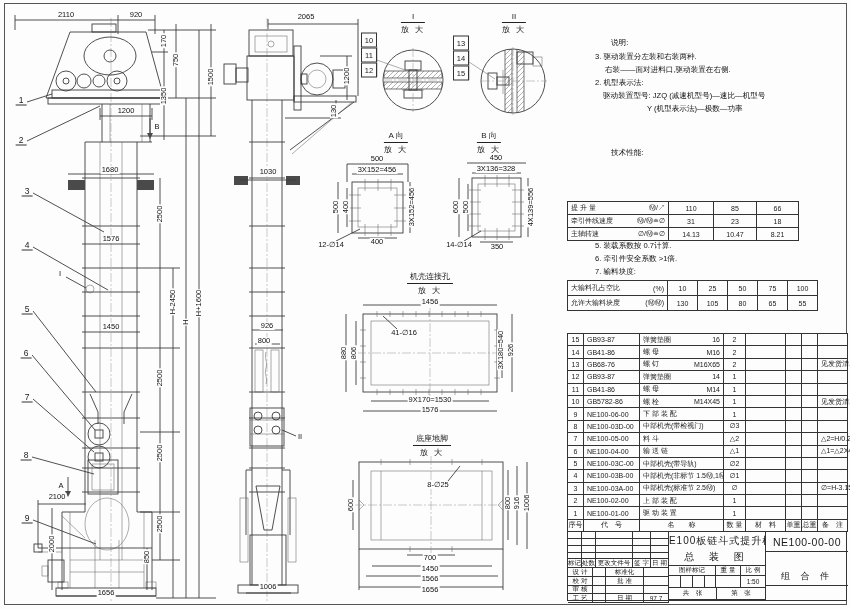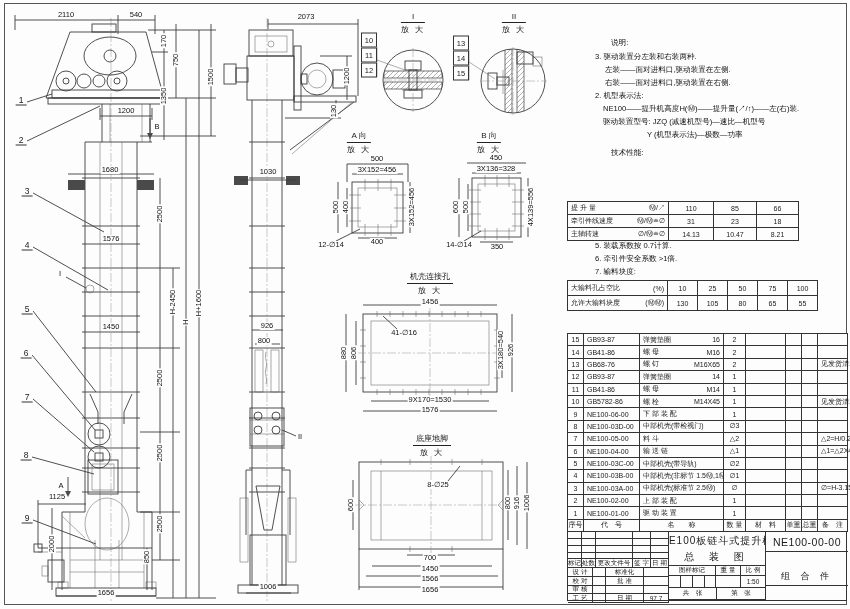--- a/index.html
+++ b/index.html
@@ -395,44 +395,44 @@
         <line x1="448" y1="481" x2="460" y2="466"></line>
       </g>
     </g>
 
     <line class="dim" x1="377" y1="47" x2="377" y2="77"></line>
     <line class="dim" x1="469" y1="50" x2="469" y2="80"></line>
   </svg>
 
   <div id="annot-layer">
       <span class="ann" style="left: 66px; top: 15px;">2110</span>
-      <span class="ann" style="left: 136px; top: 15px;">540</span>
+      <span class="ann" style="left: 136px; top: 15px;">920</span>
       <span class="ann v" style="left: 164px; top: 41px;">170</span>
       <span class="ann v" style="left: 164px; top: 96px;">1350</span>
       <span class="ann v" style="left: 176px; top: 60px;">750</span>
       <span class="ann v" style="left: 211px; top: 77px;">1500</span>
       <span class="ann" style="left: 126px; top: 111px;">1200</span>
       <span class="ann" style="left: 157px; top: 127px;">B</span>
       <span class="ann" style="left: 110px; top: 170px;">1680</span>
       <span class="ann v" style="left: 160px; top: 214px;">2500</span>
       <span class="ann" style="left: 111px; top: 239px;">1576</span>
       <span class="ann v" style="left: 173px; top: 302px;">H-2450</span>
       <span class="ann v" style="left: 186px; top: 322px;">H</span>
       <span class="ann v" style="left: 199px; top: 303px;">H+1600</span>
       <span class="ann" style="left: 111px; top: 327px;">1450</span>
       <span class="ann v" style="left: 160px; top: 378px;">2500</span>
       <span class="ann v" style="left: 160px; top: 453px;">2500</span>
-      <span class="ann" style="left: 57px; top: 497px;">1125</span>
+      <span class="ann" style="left: 57px; top: 497px;">2100</span>
       <span class="ann v" style="left: 160px; top: 524px;">2500</span>
       <span class="ann v" style="left: 52px; top: 544px;">2000</span>
       <span class="ann v" style="left: 147px; top: 557px;">850</span>
       <span class="ann" style="left: 106px; top: 593px;">1656</span>
       <span class="ann" style="left: 61px; top: 486px;">A</span>
       <span class="ann" style="left: 60px; top: 274px;">I</span>
-      <span class="ann" style="left: 306px; top: 17px;">2073</span>
+      <span class="ann" style="left: 306px; top: 17px;">2065</span>
       <span class="ann v" style="left: 347px; top: 76px;">1200</span>
       <span class="ann v" style="left: 334px; top: 111px;">130</span>
       <span class="ann" style="left: 268px; top: 172px;">1030</span>
       <span class="ann" style="left: 267px; top: 326px;">926</span>
       <span class="ann" style="left: 264px; top: 341px;">800</span>
       <span class="ann" style="left: 300px; top: 437px;">II</span>
       <span class="ann" style="left: 268px; top: 587px;">1006</span>
       <span class="ann" style="left: 377px; top: 159px;">500</span>
       <span class="ann" style="left: 377px; top: 170px;">3X152=456</span>
       <span class="ann v" style="left: 336px; top: 207px;">500</span>
@@ -484,21 +484,21 @@
     </div>
 
   <div class="dlabel" style="left:413px;top:12px">
     <div class="l1">I</div>
       <div class="l2">放 大</div>
   </div>
   <div class="dlabel" style="left:514px;top:12px">
     <div class="l1">II</div>
       <div class="l2">放 大</div>
   </div>
-  <div class="dlabel" style="left:359px;top:130px">
+  <div class="dlabel" style="left:396px;top:130px">
     <div class="l1">A 向</div>
       <div class="l2">放 大</div>
   </div>
   <div class="dlabel" style="left:489px;top:130px">
     <div class="l1">B 向</div>
       <div class="l2">放 大</div>
   </div>
   <div class="dlabel" style="left:430px;top:271px">
     <div class="l1">机壳连接孔</div>
       <div class="l2">放 大</div>
@@ -506,24 +506,22 @@
   <div class="dlabel" style="left:432px;top:433px">
     <div class="l1">底座地脚</div>
       <div class="l2">放 大</div>
   </div>
 
   <div class="noteblock" style="left:585px;top:36px">
     <div style="padding-left:26px">说明:</div>
   </div>
   <div class="noteblock" id="notes-items" style="left:585px;top:50px">
       <div style="padding-left: 10px;">3. 驱动装置分左装和右装两种.</div>
-      <div style="padding-left: 20px;">左装——面对进料口,驱动装置在左侧.</div>
       <div style="padding-left: 20px;">右装——面对进料口,驱动装置在右侧.</div>
       <div style="padding-left: 10px;">2. 机型表示法:</div>
-      <div style="padding-left: 18px;">NE100——提升机高度H(Ⓜ)——提升量(↗/↑)——左(右)装.</div>
       <div style="padding-left: 18px;">驱动装置型号: JZQ (减速机型号)—速比—机型号</div>
       <div style="padding-left: 62px;">Y (机型表示法)—极数—功率</div>
     </div>
   <div class="noteblock" style="left:585px;top:146px">
     <div style="padding-left:26px">技术性能:</div>
   </div>
   <div class="noteblock" id="tech-items2" style="left:585px;top:239px;line-height:14px">
       <div style="padding-left: 10px;">5. 装载系数按 0.7计算.</div>
       <div style="padding-left: 10px;">6. 牵引件安全系数 &gt;1倍.</div>
       <div style="padding-left: 10px;">7. 输料块度:</div>

